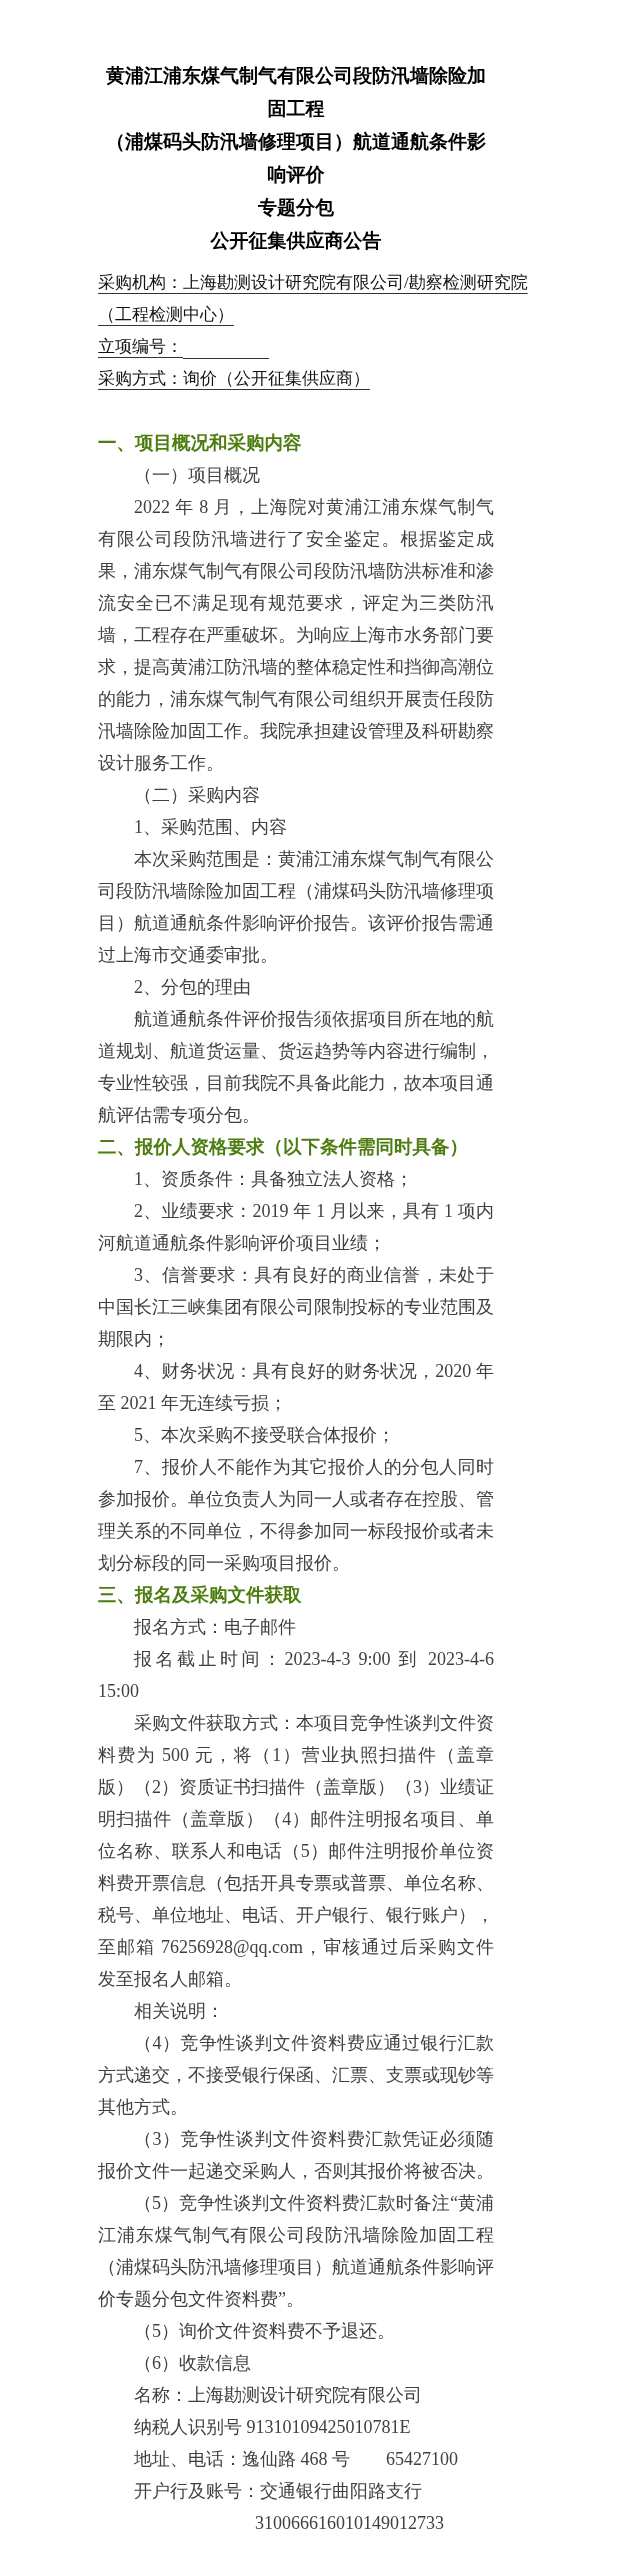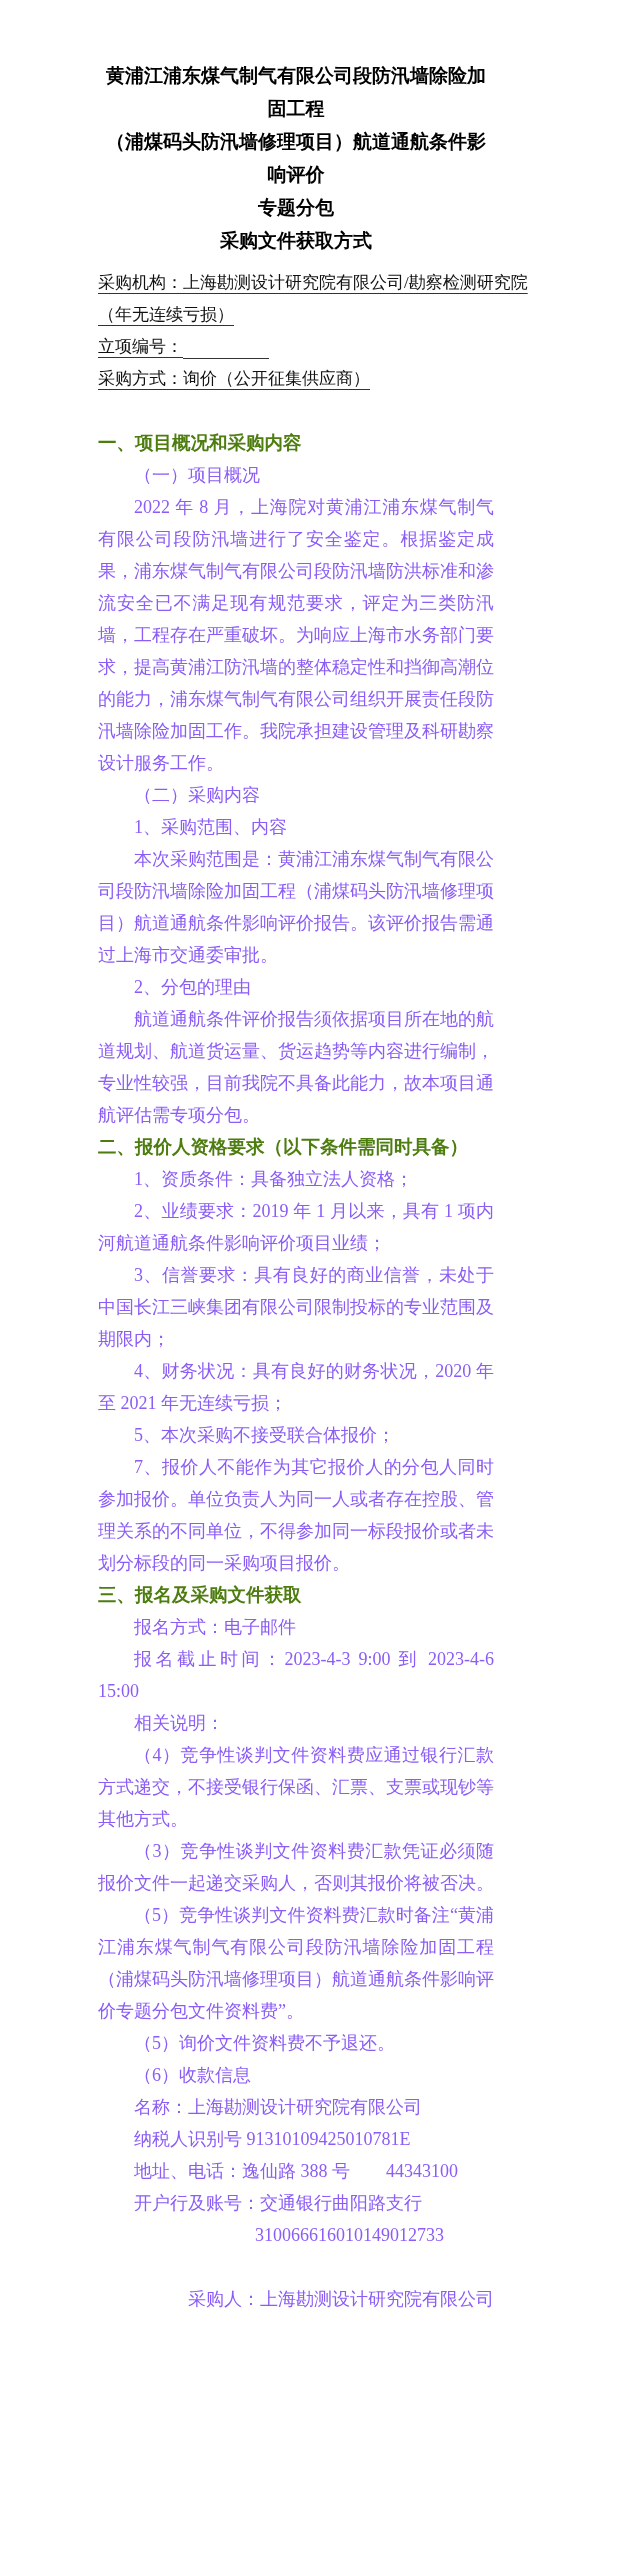--- a/index.html
+++ b/index.html
@@ -55,45 +55,45 @@
     color: #4d7c0f;
   }
   .h-gap {
     margin-top: 32px;
   }
   p.t {
     margin: 0;
     font-size: 18px;
     line-height: 32px;
     text-align: justify;
-    color: #8b5cf6;
+    color: #404040;
   }
   .ind { text-indent: 2em; }
   .acct { text-indent: 157px; }
   .footer-block {
     margin-top: 32px;
     text-align: right;
   }
   .footer-block p.t { text-align: right; }
 </style>
 </head>
 <body>
 
 <div class="page">
 
   <div class="title-block">
     <div>黄浦江浦东煤气制气有限公司段防汛墙除险加固工程</div>
     <div>（浦煤码头防汛墙修理项目）航道通航条件影响评价</div>
     <div>专题分包</div>
-    <div>采购文件获取方式</div>
+    <div>公开征集供应商公告</div>
   </div>
 
   <div class="meta-block">
     <div class="meta-line"><span class="u">采购机构：上海勘测设计研究院有限公司/勘察检测研究院</span></div>
-    <div class="meta-line"><span class="u">（年无连续亏损）</span></div>
+    <div class="meta-line"><span class="u">（工程检测中心）</span></div>
     <div class="meta-line"><span class="u">立项编号：</span><span class="u-blank"></span></div>
     <div class="meta-line"><span class="u">采购方式：询价（公开征集供应商）</span></div>
   </div>
 
   <section>
     <h2 class="h h-gap">一、项目概况和采购内容</h2>
     <p class="t ind">（一）项目概况</p>
     <p class="t ind">2022 年 8 月，上海院对黄浦江浦东煤气制气有限公司段防汛墙进行了安全鉴定。根据鉴定成果，浦东煤气制气有限公司段防汛墙防洪标准和渗流安全已不满足现有规范要求，评定为三类防汛墙，工程存在严重破坏。为响应上海市水务部门要求，提高黄浦江防汛墙的整体稳定性和挡御高潮位的能力，浦东煤气制气有限公司组织开展责任段防汛墙除险加固工作。我院承担建设管理及科研勘察设计服务工作。</p>
     <p class="t ind">（二）采购内容</p>
     <p class="t ind">1、采购范围、内容</p>
@@ -109,29 +109,30 @@
     <p class="t ind">3、信誉要求：具有良好的商业信誉，未处于中国长江三峡集团有限公司限制投标的专业范围及期限内；</p>
     <p class="t ind">4、财务状况：具有良好的财务状况，2020 年至 2021 年无连续亏损；</p>
     <p class="t ind">5、本次采购不接受联合体报价；</p>
     <p class="t ind">7、报价人不能作为其它报价人的分包人同时参加报价。单位负责人为同一人或者存在控股、管理关系的不同单位，不得参加同一标段报价或者未划分标段的同一采购项目报价。</p>
   </section>
 
   <section>
     <h2 class="h">三、报名及采购文件获取</h2>
     <p class="t ind">报名方式：电子邮件</p>
     <p class="t ind">报名截止时间：2023-4-3 9:00 到 2023-4-6 15:00</p>
+    <p class="t ind">采购文件获取方式：本项目竞争性谈判文件资料费为 500 元，将（1）营业执照扫描件（盖章版）（2）资质证书扫描件（盖章版）（3）业绩证明扫描件（盖章版）（4）邮件注明报名项目、单位名称、联系人和电话（5）邮件注明报价单位资料费开票信息（包括开具专票或普票、单位名称、税号、单位地址、电话、开户银行、银行账户），至邮箱 76256928@qq.com，审核通过后采购文件发至报名人邮箱。</p>
     <p class="t ind">相关说明：</p>
     <p class="t ind">（4）竞争性谈判文件资料费应通过银行汇款方式递交，不接受银行保函、汇票、支票或现钞等其他方式。</p>
     <p class="t ind">（3）竞争性谈判文件资料费汇款凭证必须随报价文件一起递交采购人，否则其报价将被否决。</p>
     <p class="t ind">（5）竞争性谈判文件资料费汇款时备注“黄浦江浦东煤气制气有限公司段防汛墙除险加固工程（浦煤码头防汛墙修理项目）航道通航条件影响评价专题分包文件资料费”。</p>
     <p class="t ind">（5）询价文件资料费不予退还。</p>
     <p class="t ind">（6）收款信息</p>
     <p class="t ind">名称：上海勘测设计研究院有限公司</p>
     <p class="t ind">纳税人识别号 91310109425010781E</p>
-    <p class="t ind">地址、电话：逸仙路 388 号　　44343100</p>
+    <p class="t ind">地址、电话：逸仙路 468 号　　65427100</p>
     <p class="t ind">开户行及账号：交通银行曲阳路支行</p>
     <p class="t acct">310066616010149012733</p>
   </section>
 
 
   <div class="footer-block">
     <p class="t">采购人：上海勘测设计研究院有限公司</p>
 
   </div>
 

